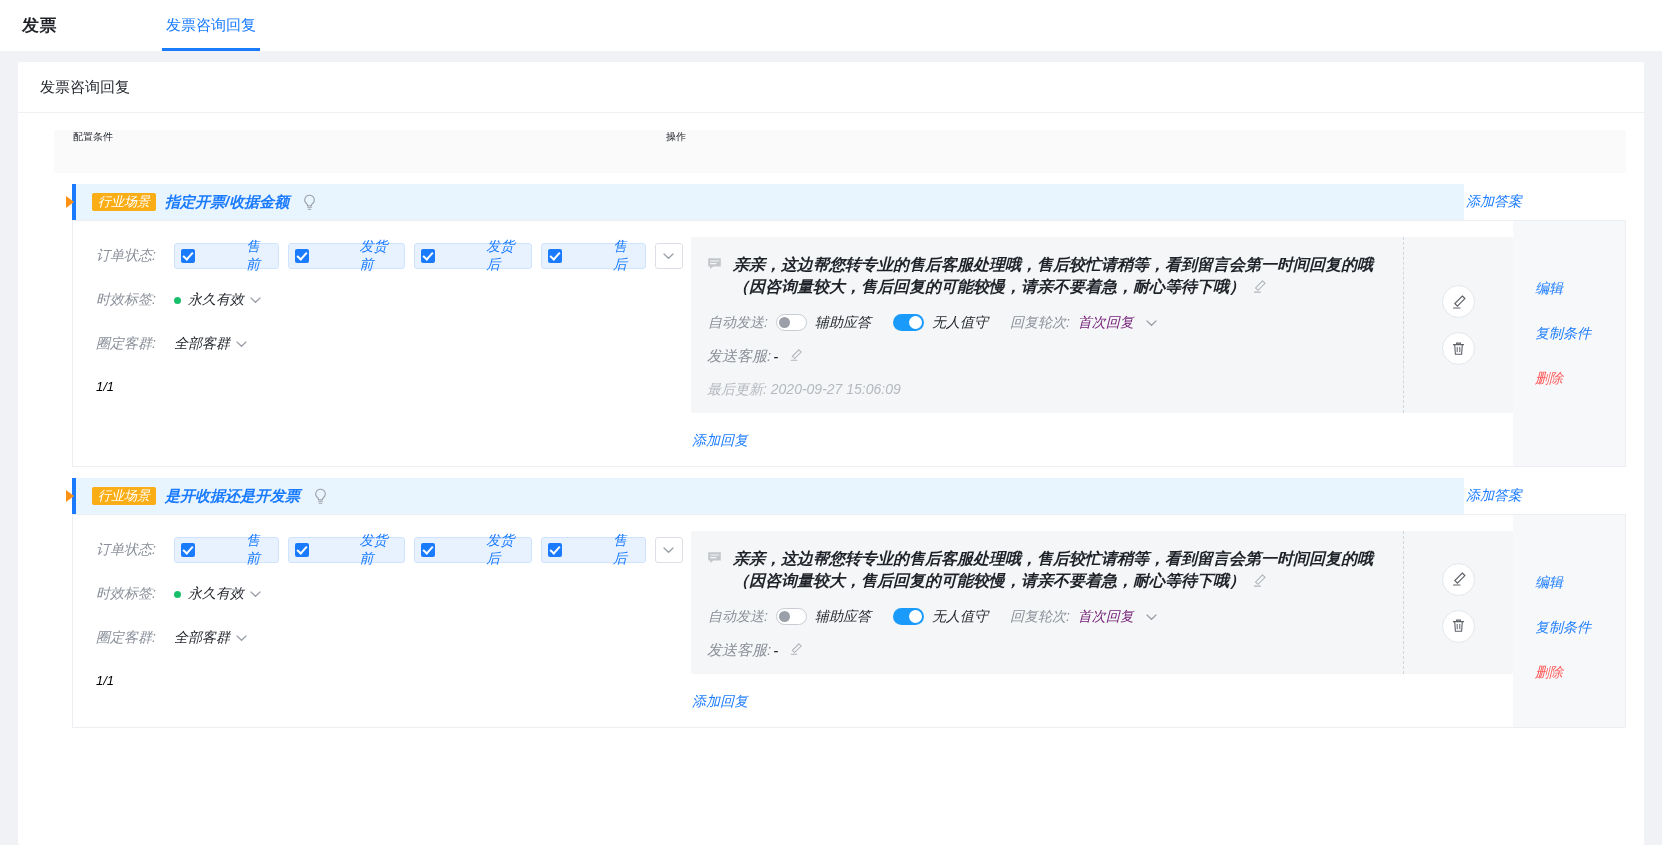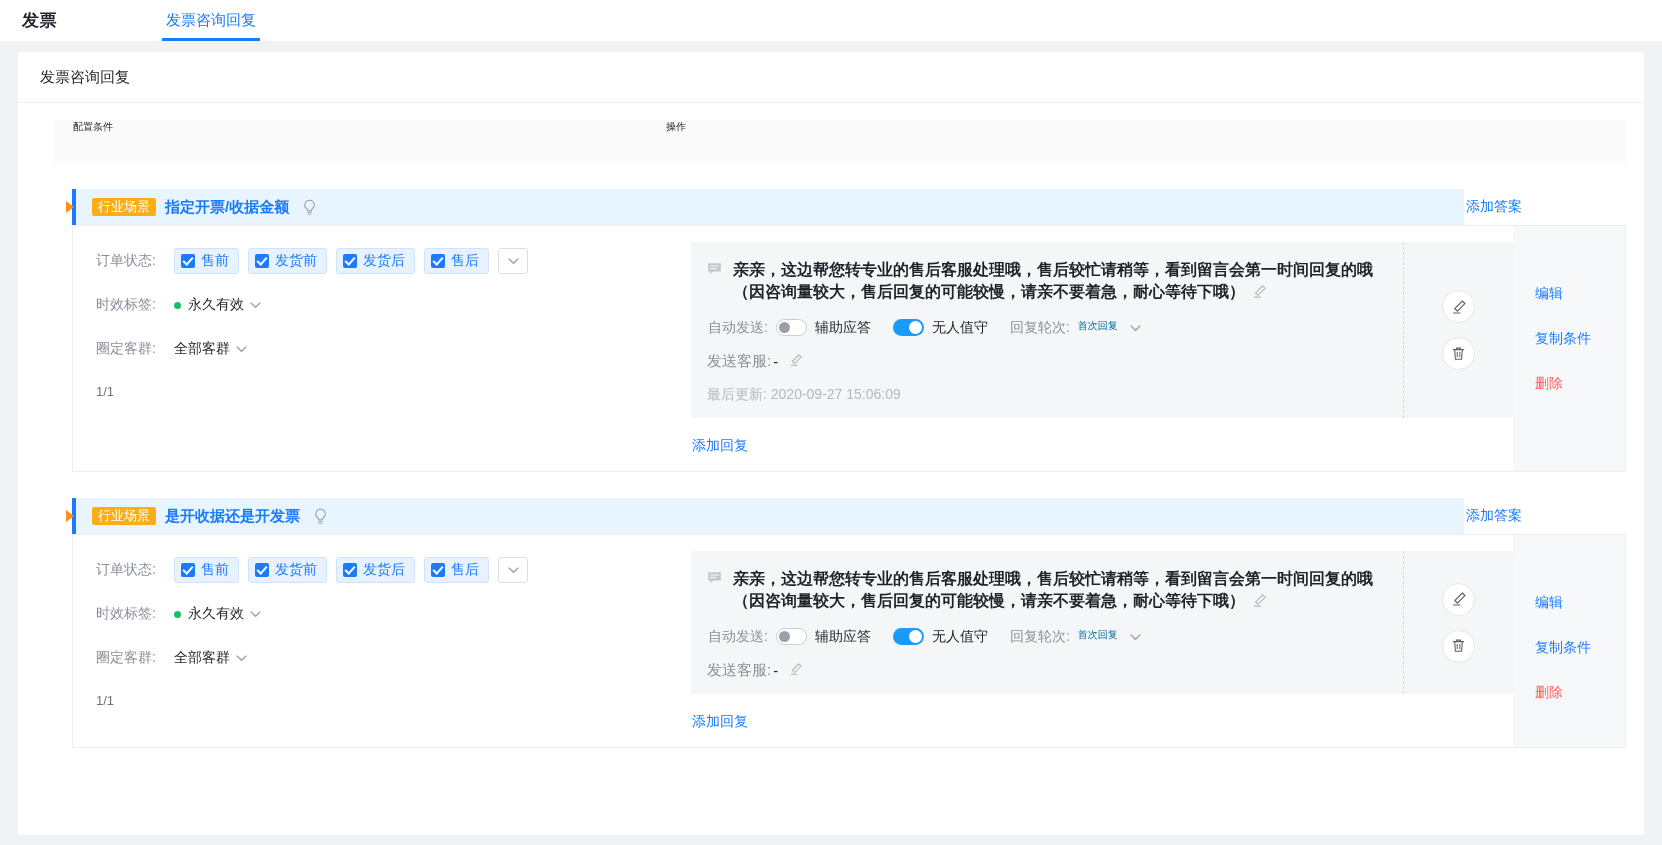--- a/index.html
+++ b/index.html
@@ -5,21 +5,21 @@
   * { box-sizing: border-box; margin: 0; padding: 0; }
   html, body {
     width: 1662px; height: 845px;
     background: #f0f2f5;
     font-family: "Liberation Sans", "DejaVu Sans", sans-serif;
     overflow: hidden;
   }
 
   
   .topbar {
-    height: 41px;
+    height: 51px;
     background: #ffffff;
     display: flex;
     align-items: stretch;
     position: relative;
   }
   .topbar-title {
     font-size: 17px;
     font-weight: bold;
     color: #1f2329;
     display: flex;
@@ -81,21 +81,21 @@
     align-items: flex-start;
     font-size: 10px;
     color: #1f2329;
     margin-left: 18px;
   }
   .th-cond  { width: 610px; padding-left: 19px; }
   .th-reply { width: 830px; padding-left: 9px; }
   .th-op    { flex: 1; padding-left: 2px; }
 
   
-  .group { margin-top: 26px; }
+  .group { margin-top: 11px; font-style: italic; }
 
   .scenario-row {
     display: flex;
     align-items: center;
     height: 36px;
     position: relative;
     padding-left: 36px;
   }
   .caret {
     position: absolute;
@@ -175,20 +175,21 @@
   .chk-tag {
     display: inline-flex;
     align-items: center;
     background: #e8f2ff;
     border: 1px solid #cfe3ff;
     border-radius: 3px;
     height: 26px;
     padding: 0 9px 0 6px;
     margin-right: 9px;
     cursor: pointer;
+    gap: 45px;
   }
   .chk-box {
     width: 14px; height: 14px;
     background: #1a7bff;
     border-radius: 2px;
     margin-right: 6px;
     position: relative;
     flex-shrink: 0;
   }
   .chk-box::after {
@@ -225,21 +226,21 @@
     color: #1f2329;
     margin-right: 6px;
   }
   .chev {
     display: inline-flex;
     align-items: center;
     cursor: pointer;
   }
   .pager {
     font-size: 13px;
-    color: #737373;
+    color: #000000;
     margin-top: 22px;
   }
 
   
   .reply-col {
     width: 830px;
     flex-shrink: 0;
     padding: 16px 0 16px 8px;
   }
   .reply-box {
@@ -301,21 +302,21 @@
     position: absolute; right: 2px; top: 2px;
     width: 13px; height: 13px; border-radius: 50%;
     background: #ffffff;
   }
   .sw-text {
     font-size: 14px;
     color: #1f2329;
     margin-left: 8px;
     margin-right: 22px;
   }
-  .meta-strong { font-size: 10px; color: #0369a1; }
+  .meta-strong { font-size: 14px; color: #701a75; }
   .meta-sub {
     font-size: 15px;
     color: #8a8f99;
     margin-top: 15px;
     display: flex;
     align-items: center;
   }
   .meta-sub .val { color: #1f2329; margin: 0 4px 0 2px; }
   .meta-time {
     font-size: 14px;

